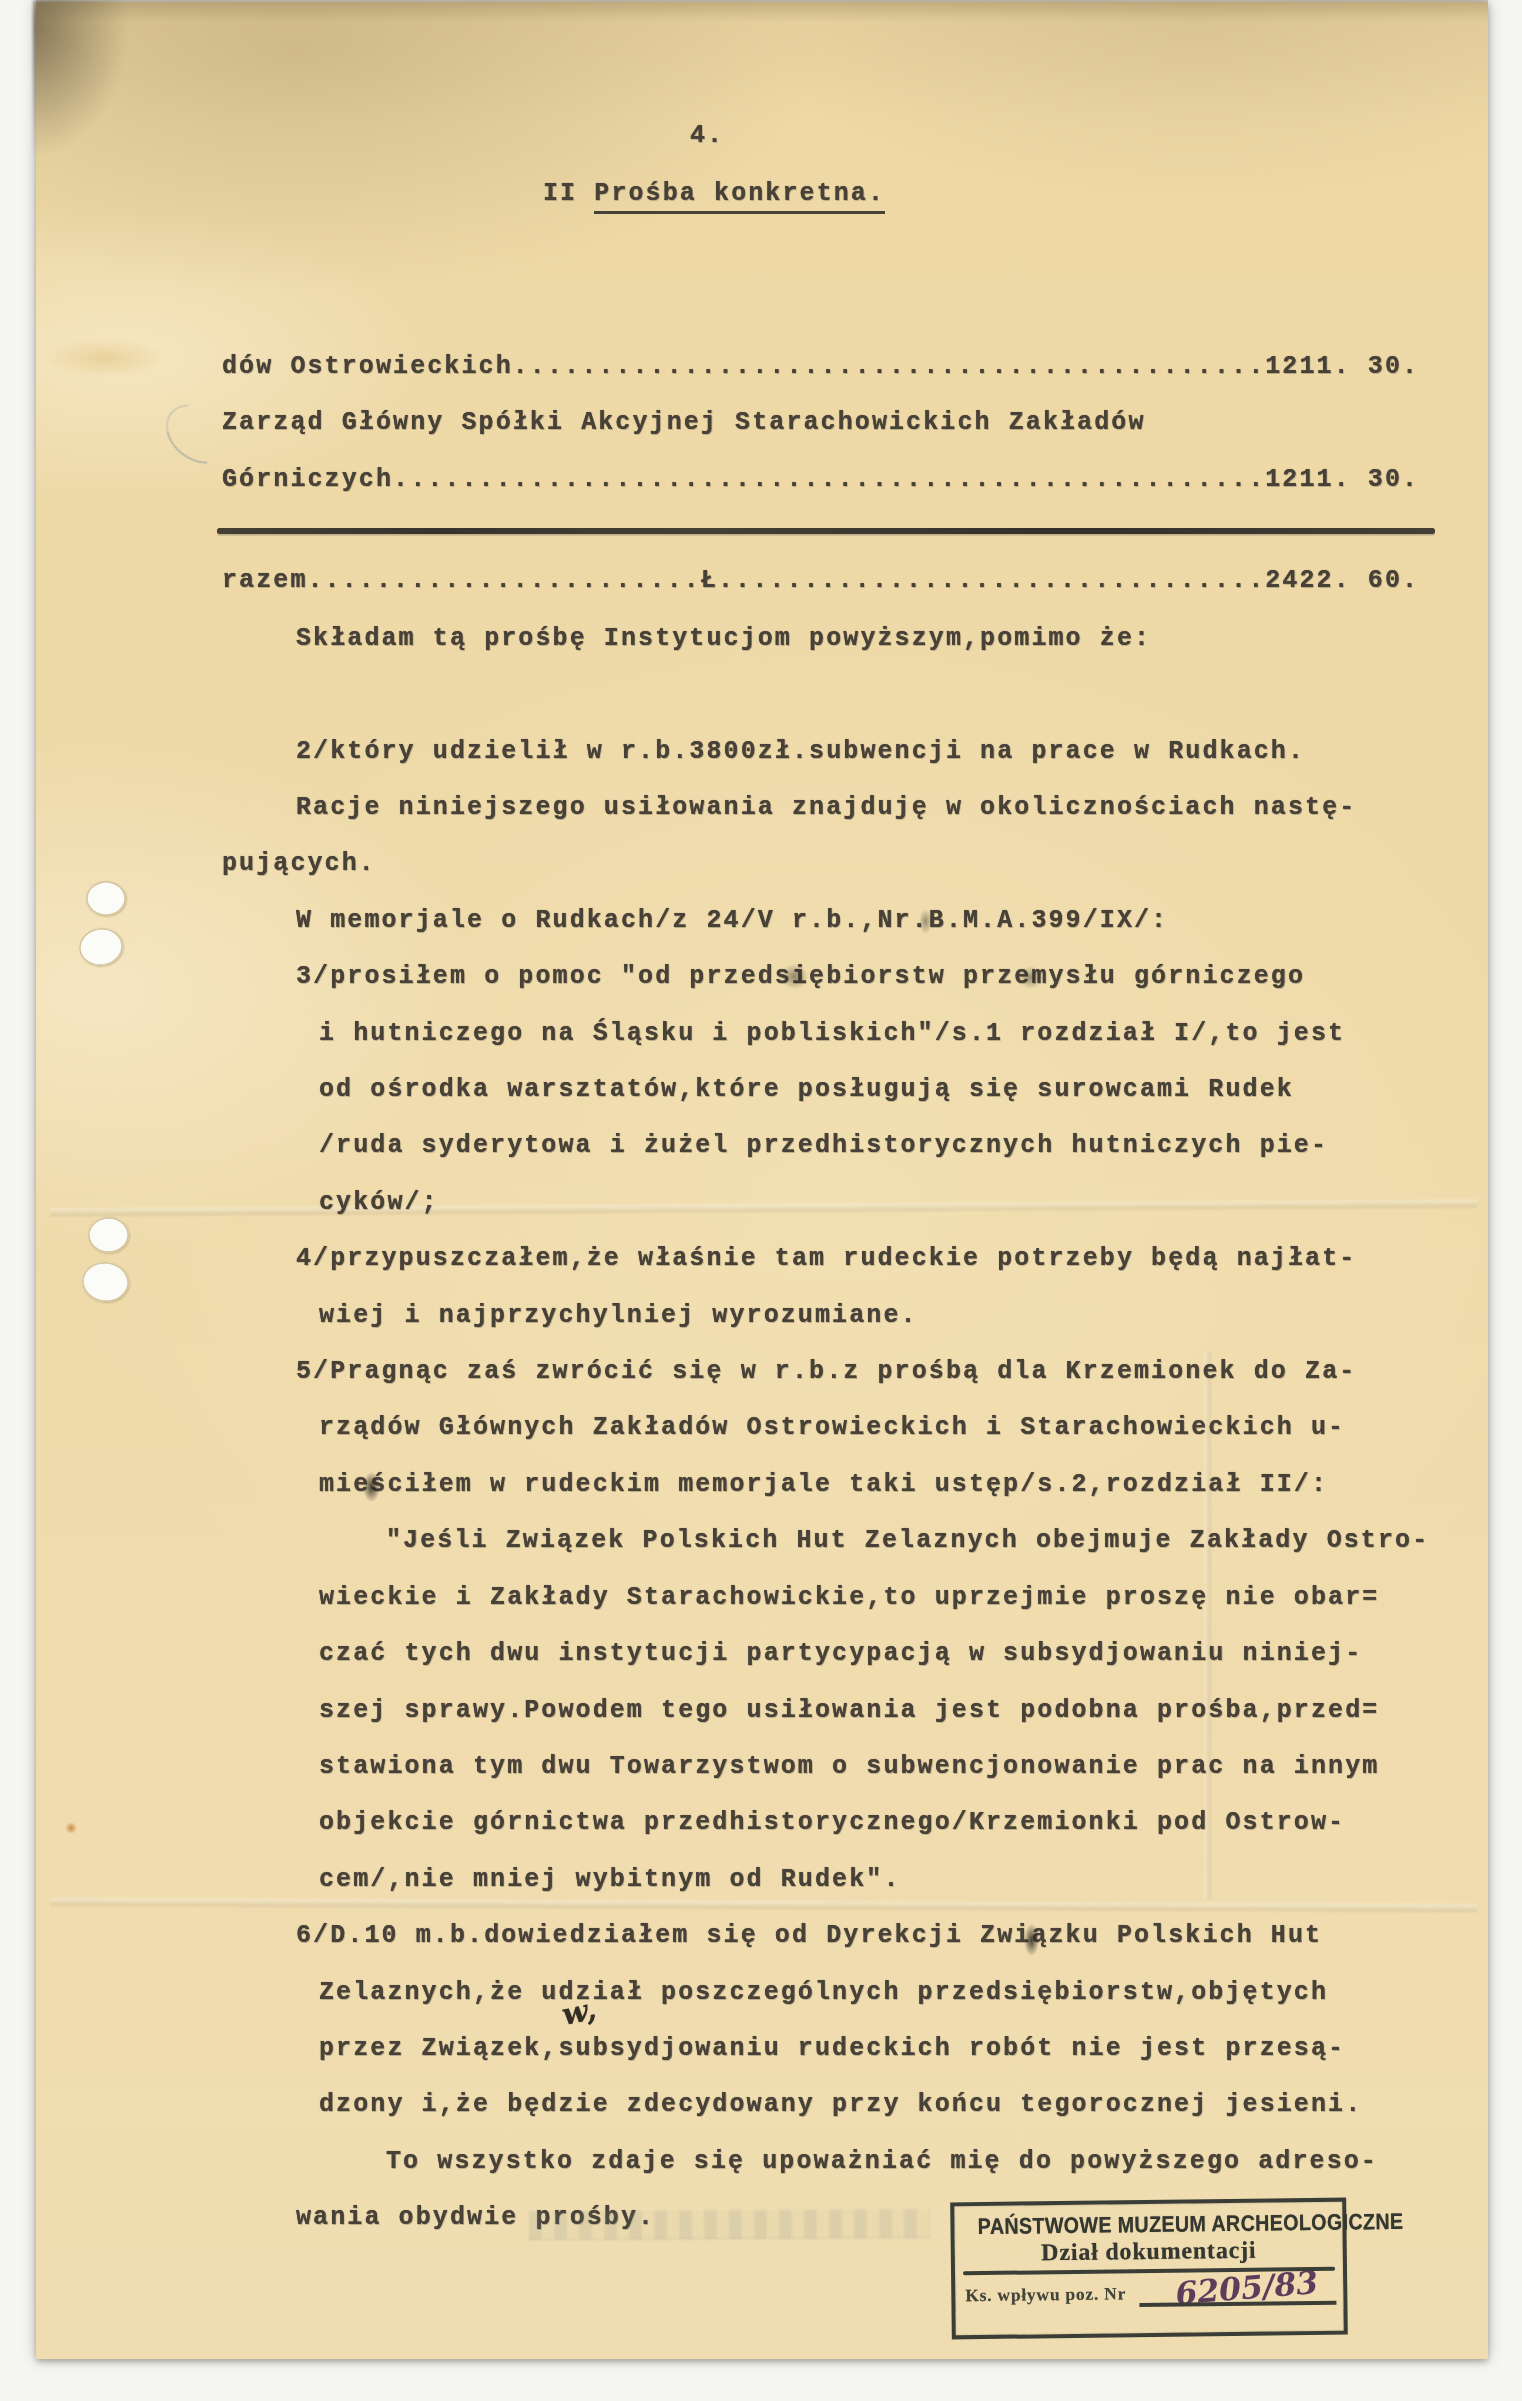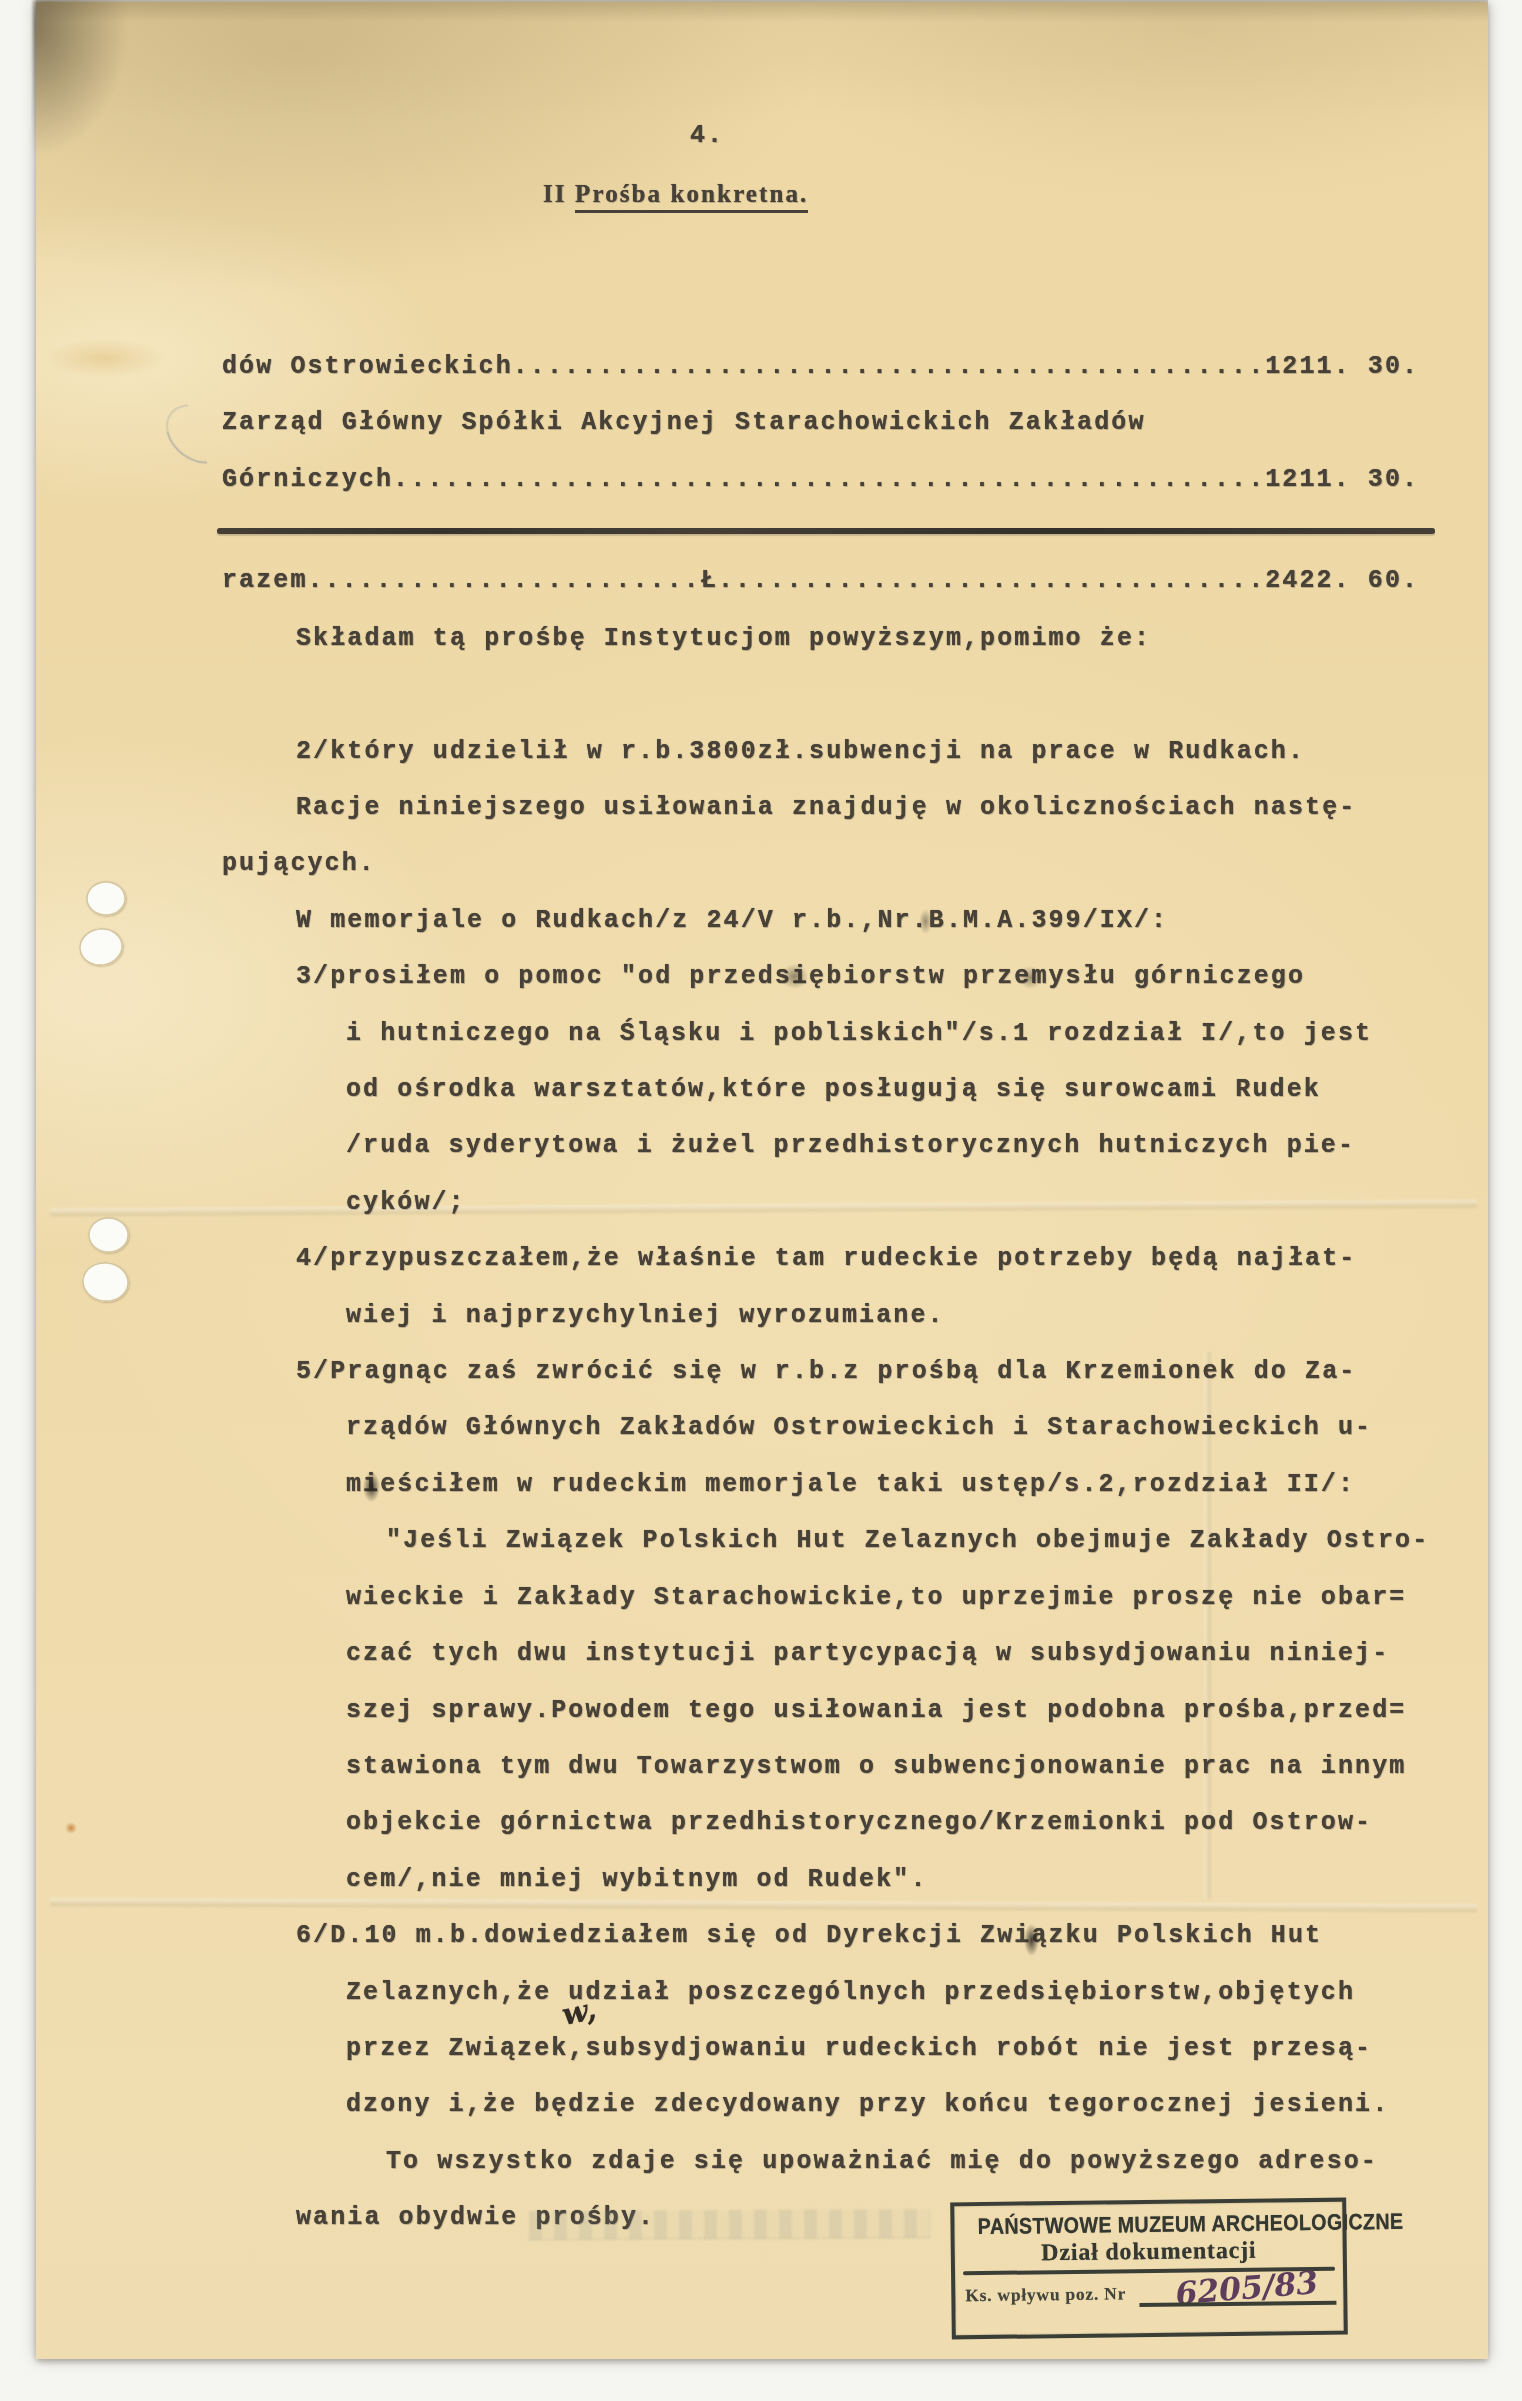--- a/index.html
+++ b/index.html
@@ -34,22 +34,22 @@
     border-left-color:rgba(75,105,145,.18);transform:rotate(38deg);filter:blur(0.5px);}
   .hole{position:absolute;border-radius:50%;background:#fbfbf8;
     box-shadow:inset 0 0 0 1.7px rgba(205,185,135,.8), 0.8px 0.8px 1.7px rgba(120,100,60,.35);}
   .hole.h1{left:86px;top:881px;width:40px;height:35px;}
   .hole.h2{left:79px;top:928px;width:44px;height:38px;transform:rotate(-8deg);}
   .hole.h3{left:88px;top:1217px;width:41px;height:36px;}
   .hole.h4{left:82px;top:1262px;width:47px;height:40px;transform:rotate(6deg);}
   .tl{position:absolute;white-space:pre;font:700 25px/30px "Liberation Mono",monospace;
     letter-spacing:2.1px;color:#474138;
     text-shadow:0 0 0.8px rgba(71,65,56,.9),0.8px 0.8px 0 rgba(71,65,56,.25);}
-  .x0{left:222px;} .x1{left:296px;} .x2{left:319px;margin-left:27px;} .x3{left:386px;}
-  .heading{left:543px;font-family:Liberation Serif, serif;}
+  .x0{left:222px;} .x1{left:296px;} .x2{left:319px;} .x3{left:386px;}
+  .heading{left:543px;}
   .heading .u{border-bottom:3.3px solid #474138;padding-bottom:2.5px;}
   .pageno{left:690px;}
   .hr-typed{position:absolute;left:217px;top:528px;width:1218px;height:5.8px;border-radius:2.5px;
     background:linear-gradient(90deg,#453f36 0%,#37332c 18%,#453f36 40%,#332f29 70%,#453f36 100%);
     box-shadow:0 1.7px 0.8px rgba(71,65,56,.25);}
   .blot{position:absolute;border-radius:50%;
     background:radial-gradient(ellipse,rgba(38,34,28,.85),rgba(38,34,28,0) 72%);}
   .blot.b1{left:363px;top:1472px;width:16.6px;height:30px;}
   .blot.b2{left:1024px;top:1924px;width:15px;height:31.5px;}
   .blot.b3{left:781px;top:964px;width:26.5px;height:25px;opacity:.55;}

